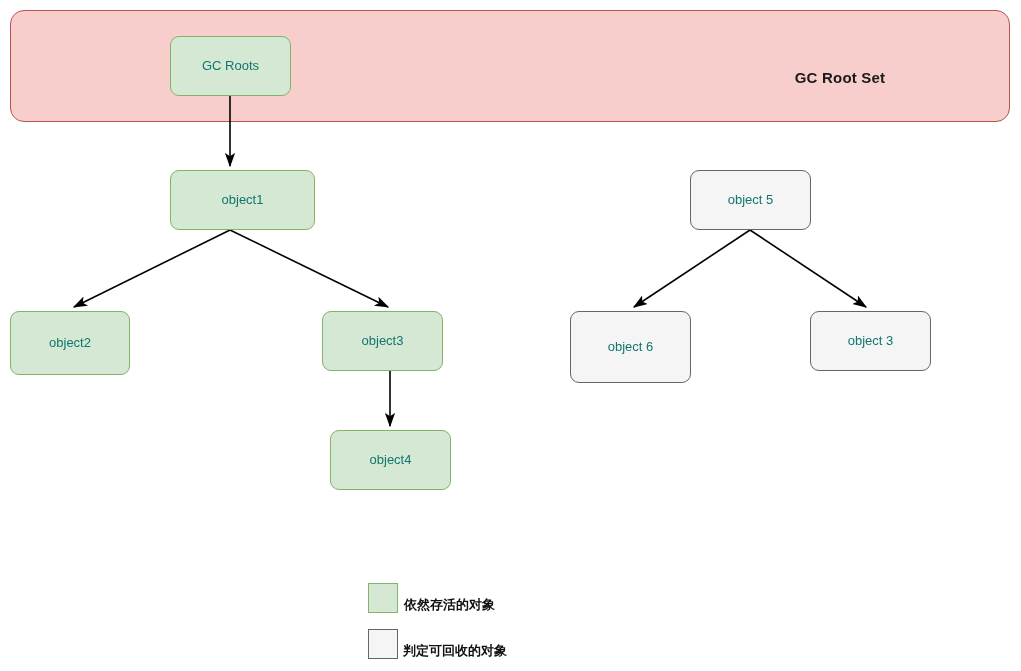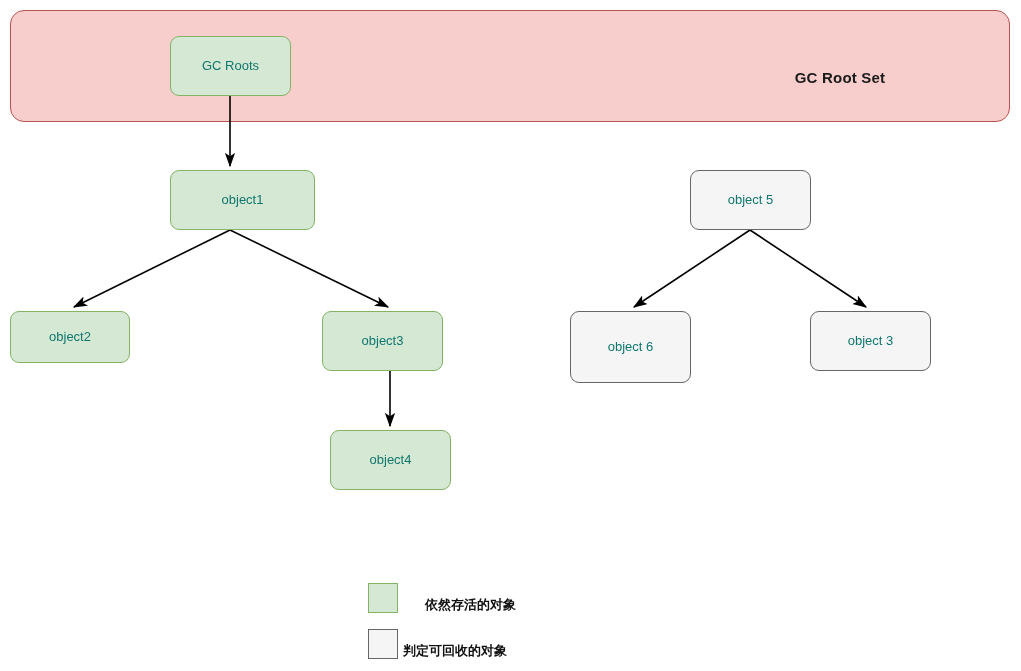--- a/index.html
+++ b/index.html
@@ -110,21 +110,21 @@
       </g>
   </svg>
 
   <div id="node-layer">
       <div class="node alive" style="left: 170px; top: 36px; width: 121px; height: 60px;">
         <span>GC Roots</span>
       </div>
       <div class="node alive" style="left: 170px; top: 170px; width: 145px; height: 60px;">
         <span>object1</span>
       </div>
-      <div class="node alive" style="left: 10px; top: 311px; width: 120px; height: 52px;">
+      <div class="node alive" style="left: 10px; top: 311px; width: 120px; height: 64px;">
         <span>object2</span>
       </div>
       <div class="node alive" style="left: 322px; top: 311px; width: 121px; height: 60px;">
         <span>object3</span>
       </div>
       <div class="node alive" style="left: 330px; top: 430px; width: 121px; height: 60px;">
         <span>object4</span>
       </div>
       <div class="node collectable" style="left: 690px; top: 170px; width: 121px; height: 60px;">
         <span>object 5</span>
@@ -132,18 +132,18 @@
       <div class="node collectable" style="left: 570px; top: 311px; width: 121px; height: 72px;">
         <span>object 6</span>
       </div>
       <div class="node collectable" style="left: 810px; top: 311px; width: 121px; height: 60px;">
         <span>object 3</span>
       </div>
     </div>
 
   <div id="legend-layer">
       <div class="legend-swatch alive" style="left: 368px; top: 583px;"></div>
-      <div class="legend-label" style="left: 425px; top: 605px; transform: translateY(-50%);">依然存活的对象</div>
+      <div class="legend-label" style="left: 404px; top: 605px; transform: translateY(-50%);">依然存活的对象</div>
       <div class="legend-swatch collectable" style="left: 368px; top: 629px;"></div>
       <div class="legend-label" style="left: 403px; top: 651px; transform: translateY(-50%);">判定可回收的对象</div>
     </div>
 
 </div>
 
 </body></html>

